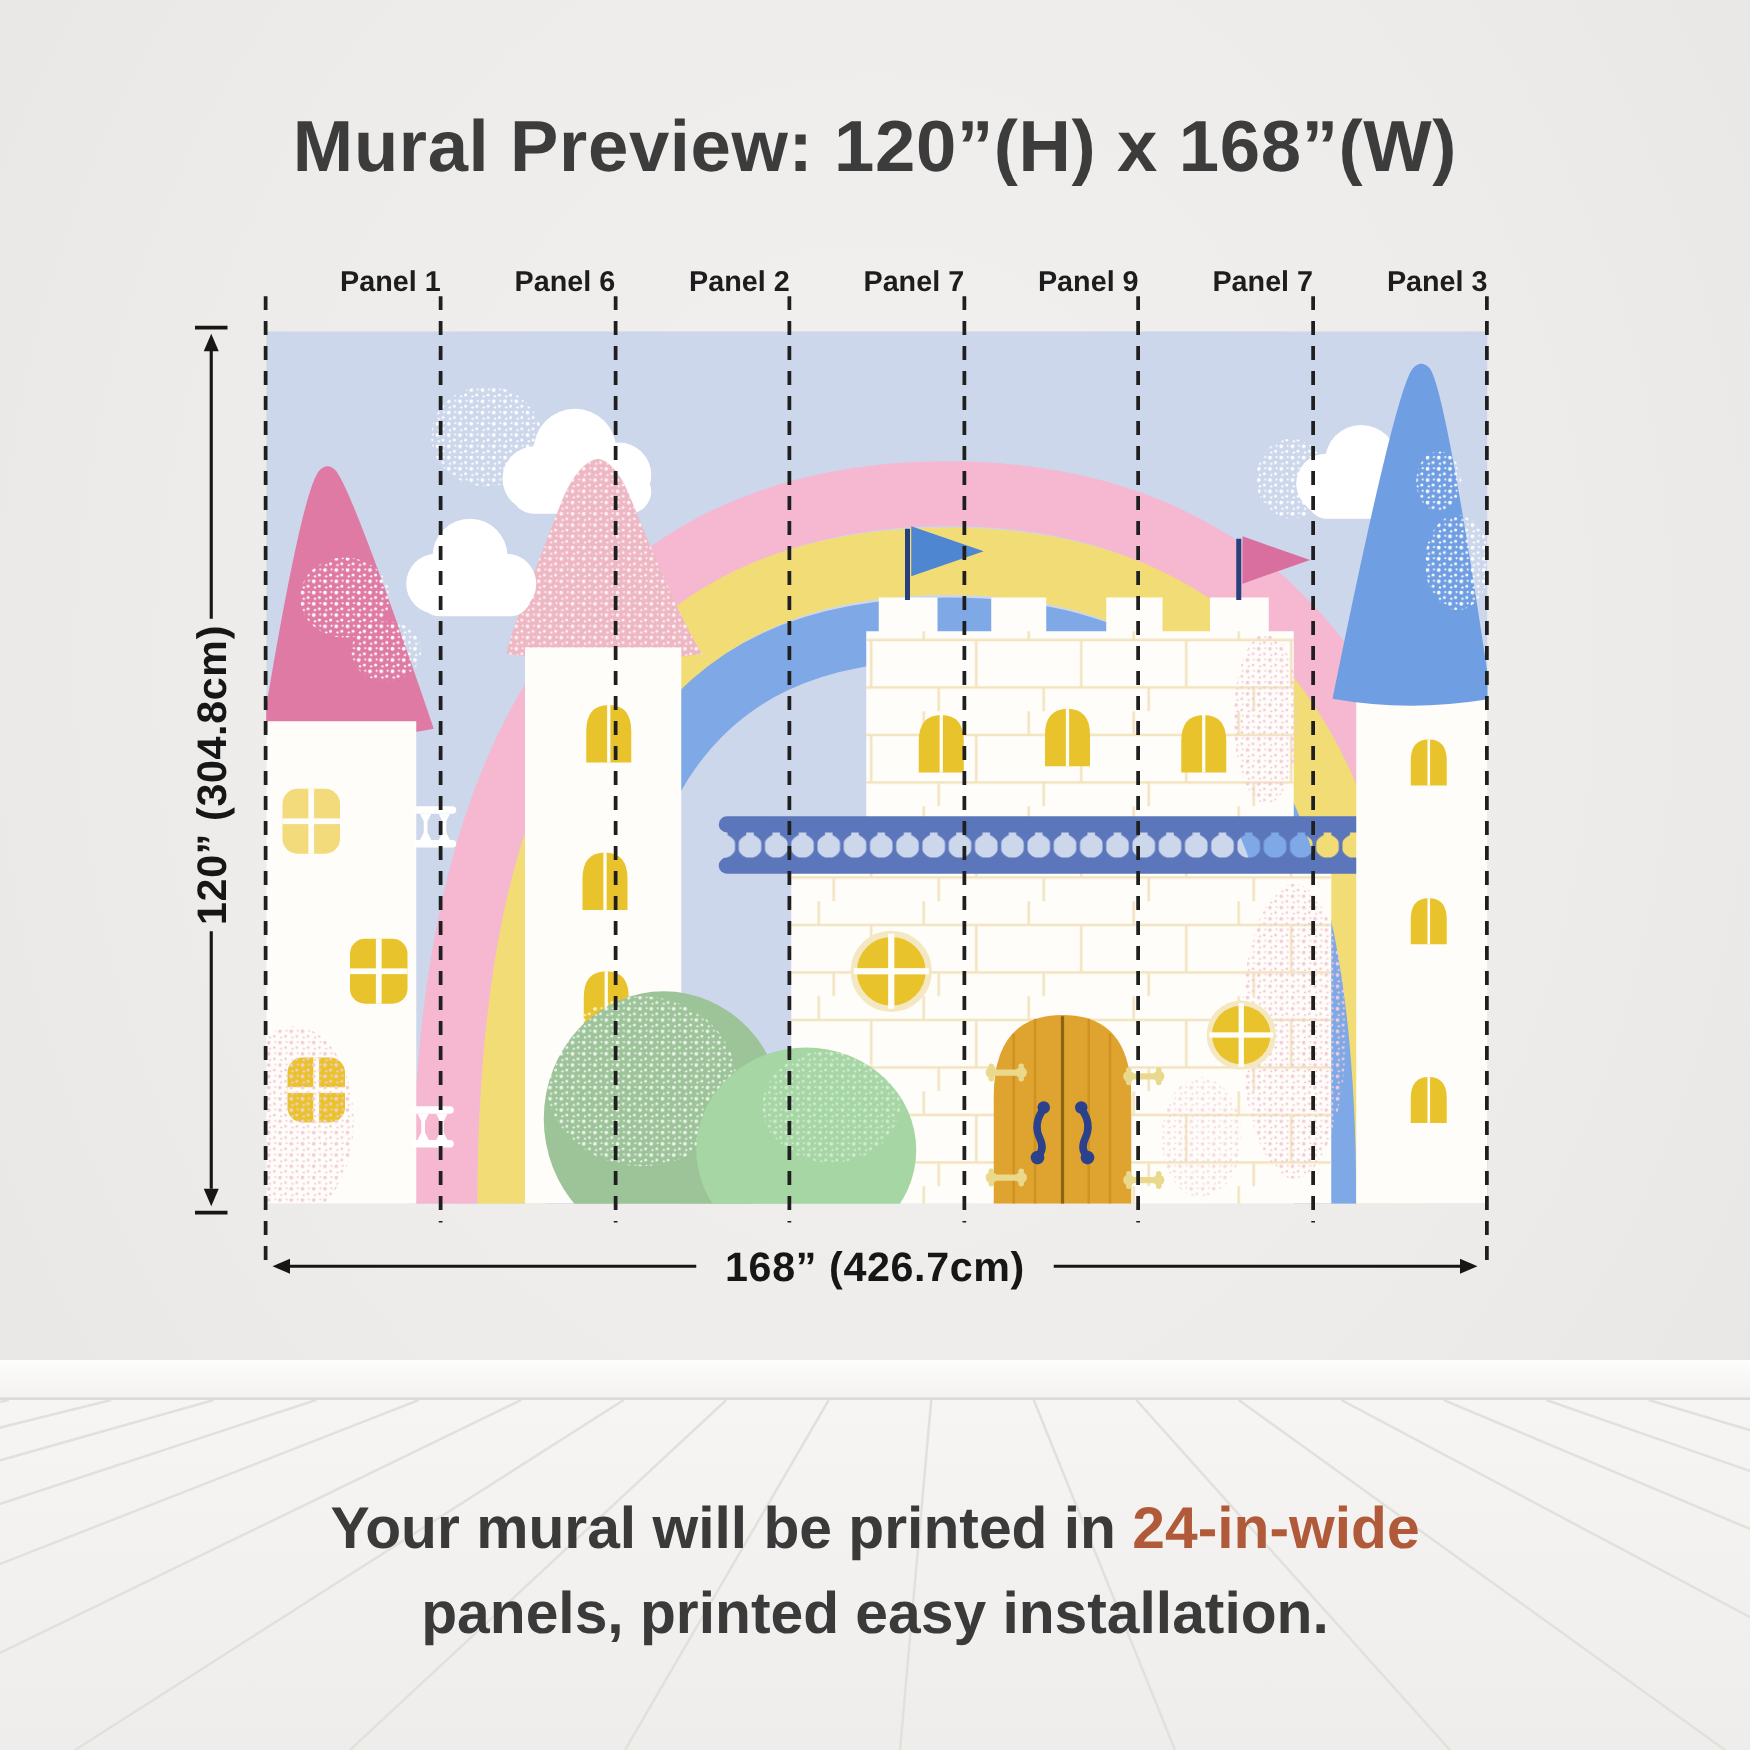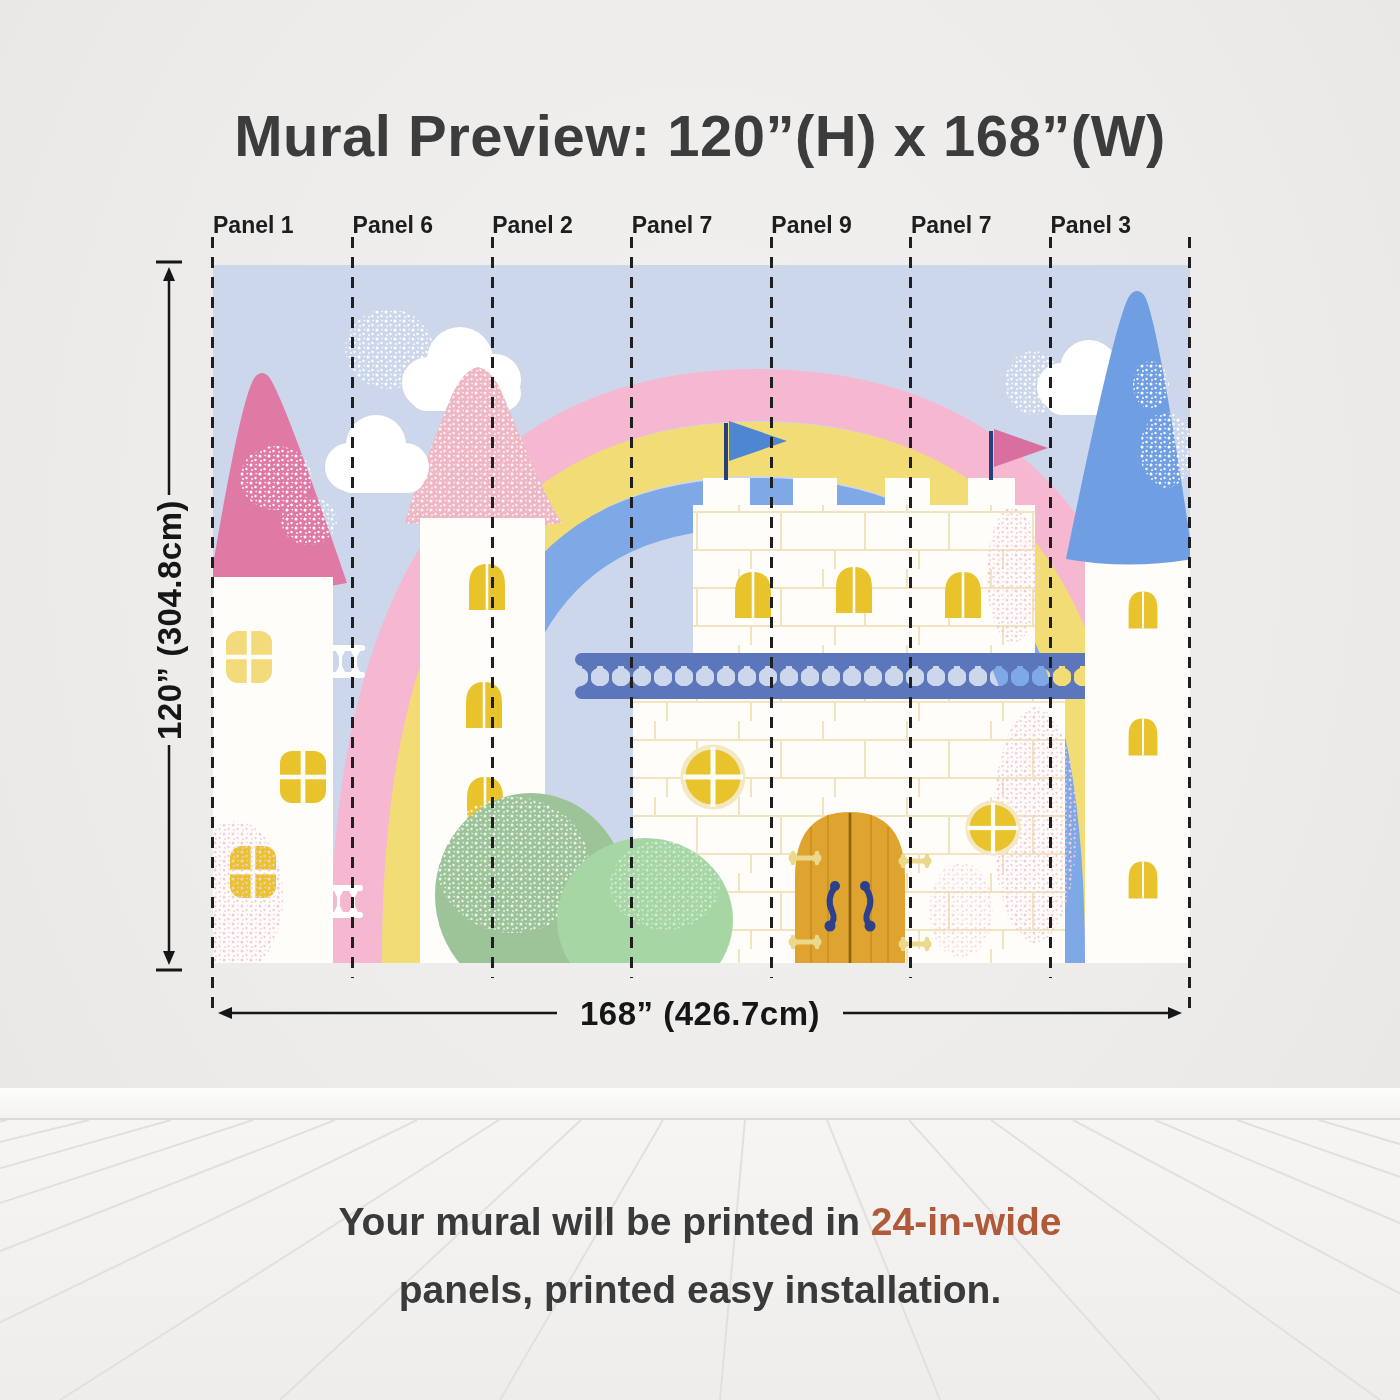--- a/index.html
+++ b/index.html
@@ -3,27 +3,27 @@
 <meta charset="utf-8">
 <style>
   html,body{margin:0;padding:0;}
   body{font-family:"Liberation Sans","DejaVu Sans",sans-serif;}
   .stage{
     position:relative;width:1400px;height:1400px;overflow:hidden;
     background:radial-gradient(ellipse at 50% 38%, #f2f1ef 0%, #edecea 55%, #e6e5e3 100%);
   }
   .title{
     position:absolute;left:0;top:84px;width:100%;text-align:center;
-    font-size:58px;font-weight:700;color:#3c3c3c;letter-spacing:.5px;margin-top:18px;
+    font-size:58px;font-weight:700;color:#3c3c3c;letter-spacing:.5px;
   }
   .panel-labels{
     position:absolute;left:213px;top:212px;width:977px;height:32px;display:flex;
   }
   .panel-label{
-    flex:1;text-align:left;font-size:23px;font-weight:600;color:#1d1d1d;
+    flex:1;text-align:right;font-size:23px;font-weight:600;color:#1d1d1d;
   }
   .dash{
     position:absolute;top:237px;width:3px;
     background:repeating-linear-gradient(to bottom,#1f1f1f 0 11px,rgba(0,0,0,0) 11px 20px);
   }
   .dash.outer{height:778px;}
   .dash.inner{height:741px;}
   .mural{position:absolute;left:213px;top:265px;width:977px;height:698px;}
   .dim-text{font-size:33px;font-weight:600;fill:#161616;letter-spacing:.5px;}
   .dim-stroke{stroke:#161616;stroke-width:3;}
@@ -31,21 +31,21 @@
     position:absolute;left:0;top:1088px;width:1400px;height:30px;
     background:linear-gradient(180deg,#fdfdfc,#f3f2f0);
     border-bottom:2px solid #dcdad7;
   }
   .floor{
     position:absolute;left:0;top:1120px;width:1400px;height:280px;
     background:linear-gradient(180deg,#f6f5f3,#efedeb);
   }
   .caption{
     position:absolute;left:0;top:1188px;width:100%;text-align:center;
-    font-size:39px;font-weight:700;color:#3a3a3a;line-height:68px;
+    font-size:47px;font-weight:700;color:#3a3a3a;line-height:68px;
   }
   .caption .rust{color:#b05a3a;}
 </style>
 </head>
 <body>
 
 <div class="stage">
 
   <div class="title">Mural Preview: 120”(H) x 168”(W)</div>
 

